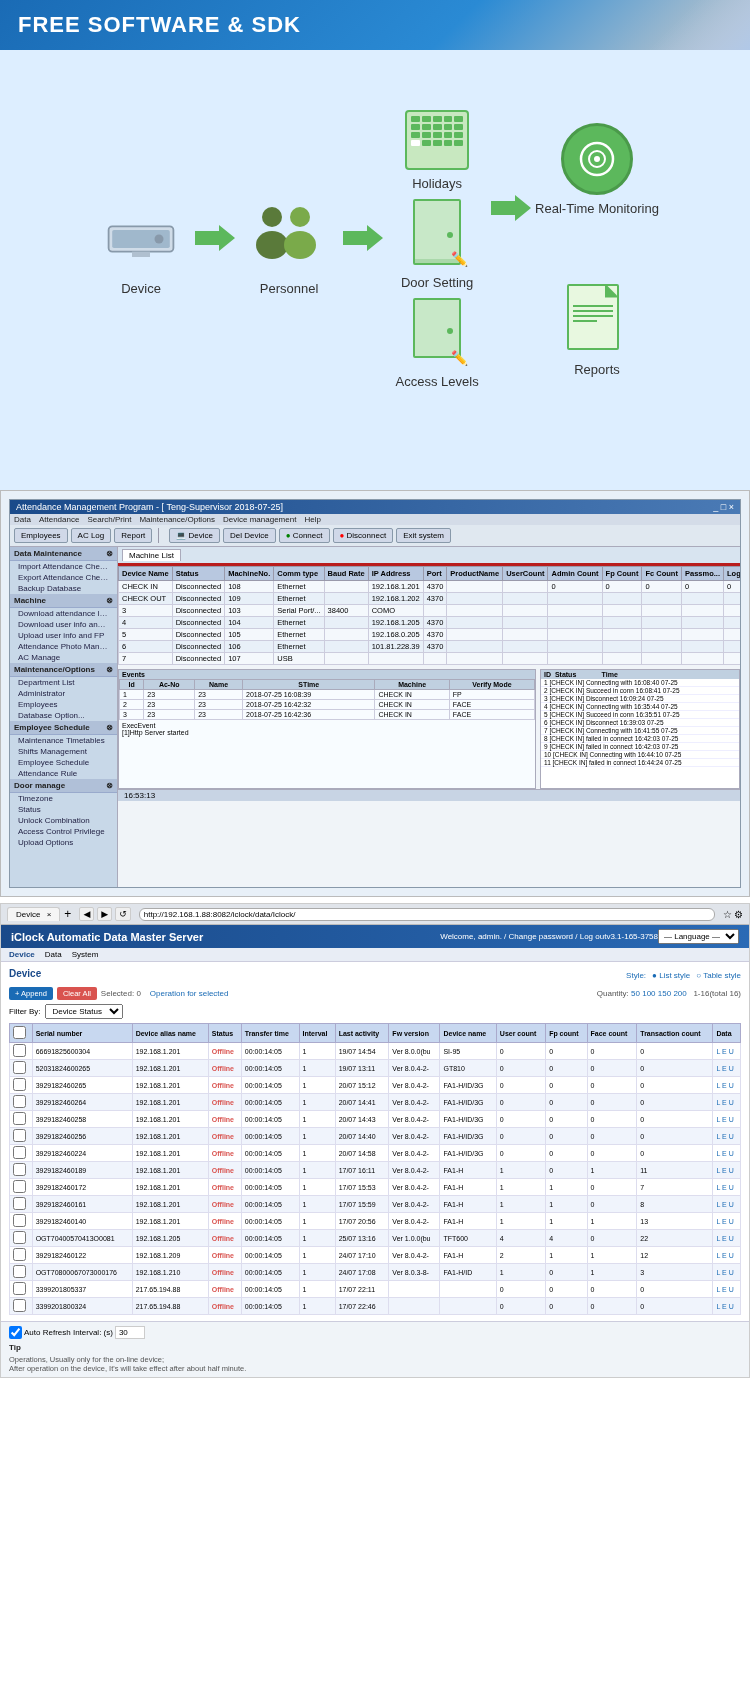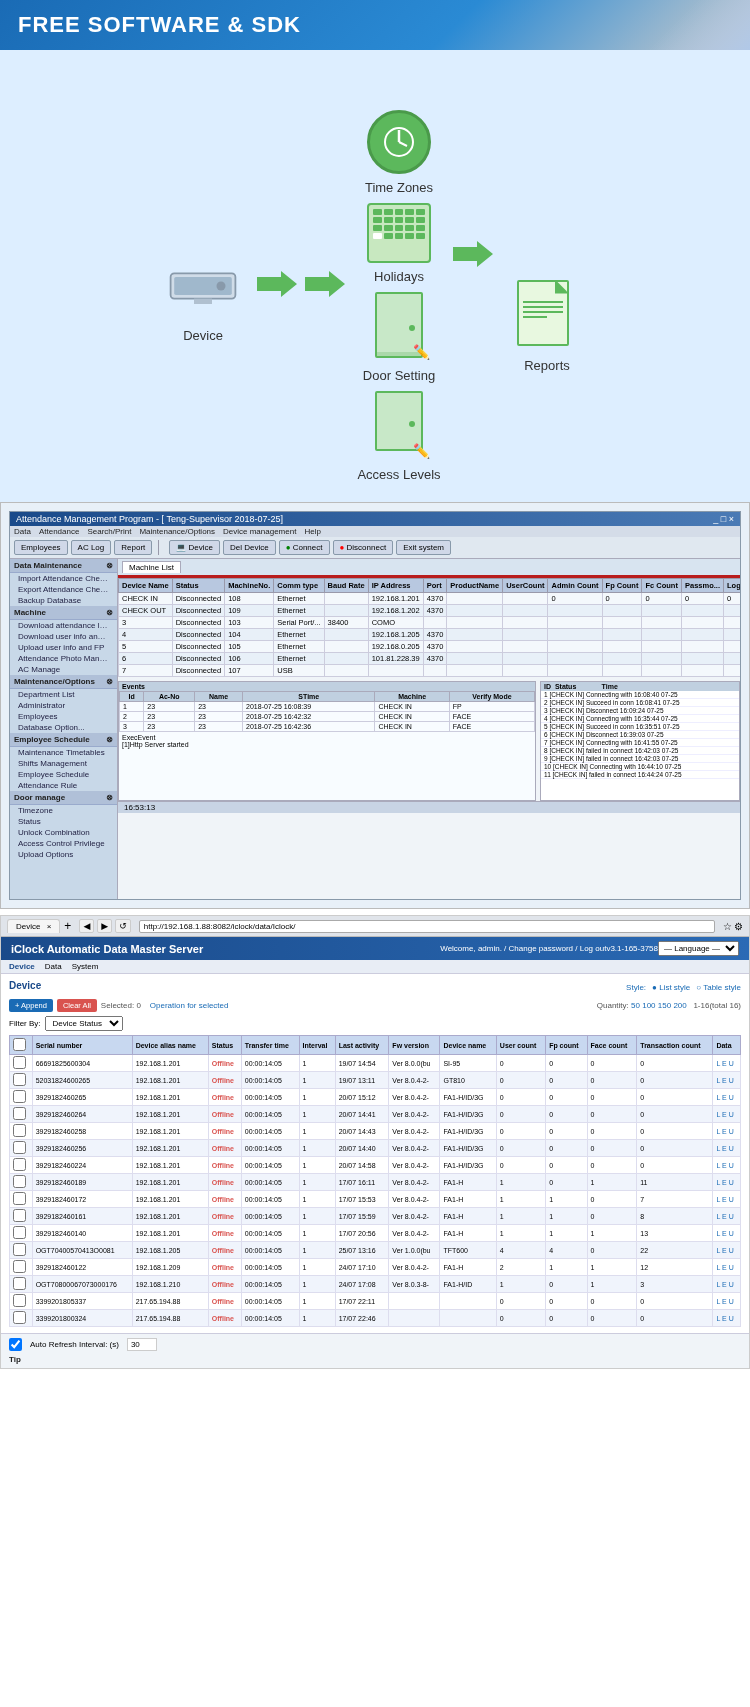--- a/index.html
+++ b/index.html
@@ -386,39 +386,41 @@
       </div>
       <div class="diagram-label">Device</div>
     </div>
 
     <div style="margin:0 4px; margin-top:-20px;">
       <svg width="40" height="30" viewBox="0 0 40 30">
         <polygon points="0,8 24,8 24,2 40,15 24,28 24,22 0,22" fill="#5cb85c"></polygon>
       </svg>
     </div>
 
+    <div class="diagram-item">
+      <div class="diagram-icon" style="width:90px;height:72px;">
+        <svg width="90" height="72" viewBox="0 0 90 72">
+
+          <circle cx="28" cy="14" r="10" fill="#5a7a3a"></circle>
+          <ellipse cx="28" cy="42" rx="16" ry="14" fill="#5a7a3a"></ellipse>
+          <circle cx="56" cy="14" r="10" fill="#7aaa4a"></circle>
+          <ellipse cx="56" cy="42" rx="16" ry="14" fill="#7aaa4a"></ellipse>
+        </svg>
+      </div>
+      <div class="diagram-label">Personnel</div>
+    </div>
 
     <div style="margin:0 4px; margin-top:-20px;">
       <svg width="40" height="30" viewBox="0 0 40 30">
         <polygon points="0,8 24,8 24,2 40,15 24,28 24,22 0,22" fill="#5cb85c"></polygon>
       </svg>
     </div>
 
     <div class="diagram-center-section">
 
-      <div class="diagram-item">
-        <div class="green-circle">
-          <svg width="36" height="36" viewBox="0 0 36 36">
-            <circle cx="18" cy="18" r="14" fill="none" stroke="#fff" stroke-width="2"></circle>
-            <line x1="18" y1="6" x2="18" y2="18" stroke="#fff" stroke-width="2.5"></line>
-            <line x1="18" y1="18" x2="26" y2="22" stroke="#fff" stroke-width="2"></line>
-          </svg>
-        </div>
-        <div class="diagram-label">Time Zones</div>
-      </div>
 
       <div class="diagram-item">
         <div style="width:64px;height:60px;background:#c8e8c0;border:2px solid #5cb85c;border-radius:4px;padding:4px;">
           <div style="display:grid;grid-template-columns:repeat(5,1fr);gap:2px;">
             <div style="background:#5cb85c;height:6px;border-radius:1px;"></div>
             <div style="background:#5cb85c;height:6px;border-radius:1px;"></div>
             <div style="background:#5cb85c;height:6px;border-radius:1px;"></div>
             <div style="background:#5cb85c;height:6px;border-radius:1px;"></div>
             <div style="background:#5cb85c;height:6px;border-radius:1px;"></div>
             <div style="background:#5cb85c;height:6px;border-radius:1px;"></div>
@@ -466,20 +468,30 @@
     </div>
 
     <div style="margin:0 4px; margin-top:-80px;">
       <svg width="40" height="30" viewBox="0 0 40 30">
         <polygon points="0,8 24,8 24,2 40,15 24,28 24,22 0,22" fill="#5cb85c"></polygon>
       </svg>
     </div>
 
     <div class="diagram-right-section">
 
+      <div class="diagram-item">
+        <div class="green-circle" style="width:72px;height:72px;font-size:30px;">
+          <svg width="42" height="42" viewBox="0 0 42 42">
+            <circle cx="21" cy="21" r="16" fill="none" stroke="#fff" stroke-width="2.5"></circle>
+            <circle cx="21" cy="21" r="8" fill="none" stroke="#fff" stroke-width="2"></circle>
+            <circle cx="21" cy="21" r="3" fill="#fff"></circle>
+          </svg>
+        </div>
+        <div class="diagram-label">Real-Time Monitoring</div>
+      </div>
 
       <div class="diagram-item" style="margin-top:60px;">
         <div style="width:60px;height:72px;position:relative;">
           <div style="width:52px;height:66px;background:#e8f8e0;border:2px solid #5cb85c;position:relative;border-radius:2px;overflow:hidden;">
             <div style="position:absolute;top:-2px;right:-2px;width:14px;height:14px;background:#5cb85c;clip-path:polygon(0 0,100% 100%,0 100%);"></div>
             <div style="padding:16px 4px 4px 4px;">
               <div style="height:2px;background:#5cb85c;margin:3px 0;"></div>
               <div style="height:2px;background:#5cb85c;margin:3px 0;"></div>
               <div style="height:2px;background:#5cb85c;margin:3px 0;"></div>
               <div style="height:2px;background:#5cb85c;width:60%;margin:3px 0;"></div>
@@ -797,21 +809,21 @@
     <div class="web-tab">
       <span>Device</span>
       <span style="margin-left:4px;">×</span>
     </div>
     <span style="font-size:12px;margin-right:4px;">+</span>
     <div style="display:flex;align-items:center;gap:3px;margin-right:4px;">
       <button style="font-size:9px;padding:1px 3px;background:#f0f0f0;border:1px solid #ccc;border-radius:2px;">◀</button>
       <button style="font-size:9px;padding:1px 3px;background:#f0f0f0;border:1px solid #ccc;border-radius:2px;">▶</button>
       <button style="font-size:9px;padding:1px 3px;background:#f0f0f0;border:1px solid #ccc;border-radius:2px;">↺</button>
     </div>
-    <input class="web-url-bar" style="flex: 1 1 0%;" value="http://192.168.1.88:8082/iclock/data/Iclock/">
+    <input class="web-url-bar" style="flex: 1 1 0%; border-radius: 6px;" value="http://192.168.1.88:8082/iclock/data/Iclock/">
     <div style="display:flex;gap:2px;margin-left:4px;">
       <span style="font-size:10px;">☆</span>
       <span style="font-size:10px;">⚙</span>
     </div>
   </div>
 
   <div class="web-header">
     <span style="font-size:11px;font-weight:bold;">iClock Automatic Data Master Server</span>
     <div style="display:flex;align-items:center;gap:0;">
       <span style="font-size:8px;">Welcome, admin. / Change password / Log out</span>
@@ -1142,22 +1154,26 @@
               <td>0</td>
               <td>0</td>
               <td><span style="color:#1a6bb5;cursor:pointer;">L</span> <span style="color:#1a6bb5;cursor:pointer;">E</span> <span style="color:#1a6bb5;cursor:pointer;">U</span></td>
             </tr>
           </tbody>
       </table>
     </div>
   </div>
 
   <div class="web-footer">
-    <div style="display:flex;align-items:center;gap:8px;">
+    <div style="display:flex;align-items:center;gap:2px;">
       <input type="checkbox" checked="" style="">
       <span>Auto Refresh  Interval: (s)</span>
       <input type="text" style="width: 30px; font-size: 8px; padding: 1px 3px; border: 1px solid rgb(204, 204, 204);" value="30">
     </div>
     <div style="margin-top:4px;">
       <span class="tip-label">Tip</span>
     </div>
+    <div class="web-tip">
+      Operations, Usually only for the on-line device;<br>
+      After operation on the device, It's will take effect after about half minute.
+    </div>
   </div>
 </div>
 
 </body></html>

